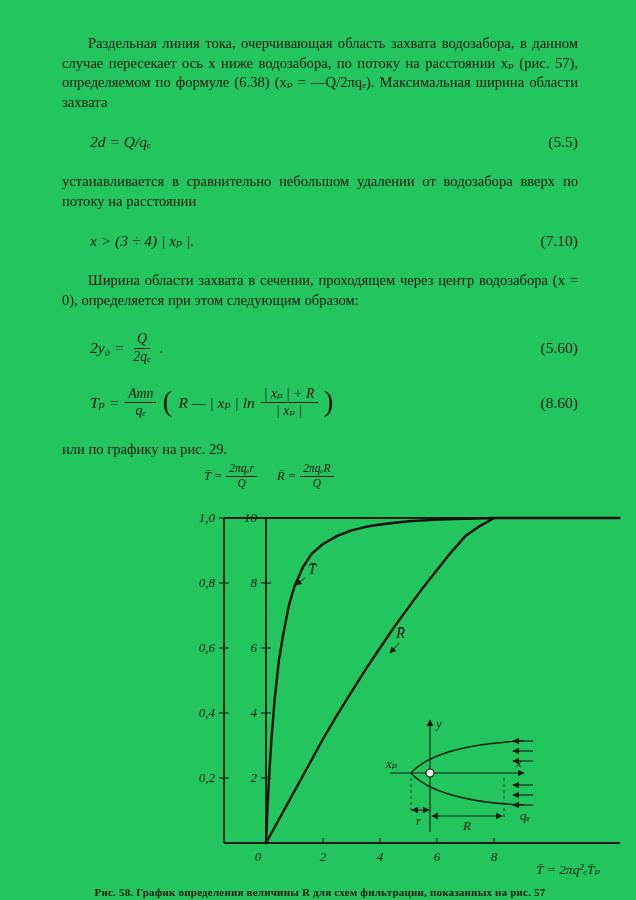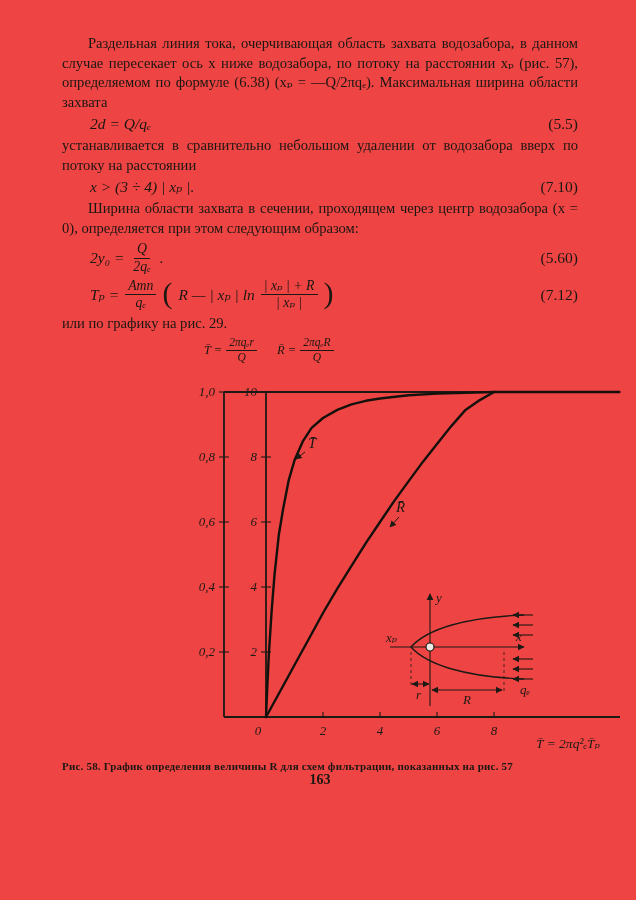--- a/index.html
+++ b/index.html
@@ -1,37 +1,37 @@
 <!DOCTYPE html>
 <html><head>
 <meta charset="utf-8">
 <style>
   html,body{margin:0;padding:0;background:#cfccc5;}
   .page{
     position:relative;
     width:636px;height:900px;
     margin:0 auto;
-    background:#ef4444;
+    background:#22c55e;
     color:#1b1712;
     font-family:"Liberation Serif","DejaVu Serif",serif;
     box-sizing:border-box;
     padding:34px 58px 0 62px;
     overflow:hidden;
   }
   .para{
     margin:0;
     font-size:14.6px;
     line-height:1.34;
     text-align:justify;
   }
   .indent{text-indent:26px;}
   .eq-row{
     display:flex;
     align-items:center;
-    margin:3px 0;
+    margin:21px 0;
     font-size:15.5px;
   }
   .eq-body{
     display:inline-flex;
     align-items:center;
     column-gap:6px;
     font-style:italic;
     margin-left:28px;
   }
   .eq-num{margin-left:auto;font-style:normal;}
@@ -61,21 +61,21 @@
   .clab{font-family:"Liberation Serif","DejaVu Serif",serif;font-style:italic;font-size:15px;fill:#1c1a15;}
   .leader{stroke:#1c1a15;stroke-width:1;fill:none;}
   .thin{stroke:#1c1a15;stroke-width:1.1;fill:none;}
   .thin2{stroke:#1c1a15;stroke-width:1.4;fill:none;}
   .dash{stroke:#1c1a15;stroke-width:0.8;stroke-dasharray:3 3;}
   .well{fill:#edeae3;stroke:#1c1a15;stroke-width:1.2;}
   .ilab{font-family:"Liberation Serif","DejaVu Serif",serif;font-style:italic;font-size:13px;fill:#1c1a15;}
   .xlab{font-family:"Liberation Serif","DejaVu Serif",serif;font-style:italic;font-size:13.5px;fill:#1c1a15;}
   .caption{
     margin-top:4px;
-    text-align:left;
+    text-align:center;
     font-size:11px;
     font-weight:bold;
     letter-spacing:0.2px;
   }
   .page-number{
     text-align:center;
     font-size:14px;
     font-weight:bold;
   }
 </style>
@@ -121,21 +121,21 @@
         <span class="fden">qₑ</span>
       </span>
       <span class="paren">(</span>
       <span>R — | xₚ | ln</span>
       <span class="frac">
         <span class="fnum">| xₚ | + R</span>
         <span class="fden">| xₚ |</span>
       </span>
       <span class="paren">)</span>
     </span>
-    <span class="eq-num">(7.12)</span>
+    <span class="eq-num">(8.60)</span>
   </div>
 
   <p class="para">или по графику на рис. 29.</p>
 
   <div class="figure-block">
 
     <div class="axis-labels">
       <span class="alabel">
         <span>T̄ =</span>
         <span class="frac">

